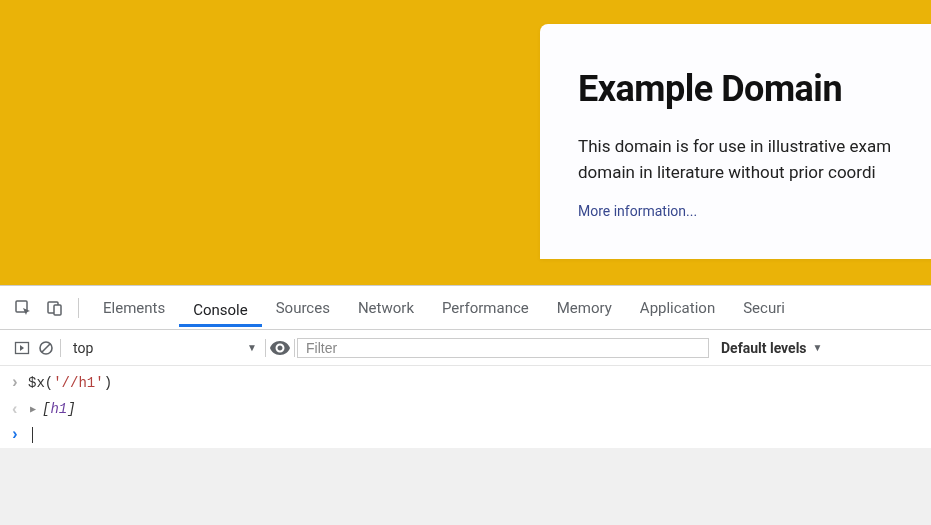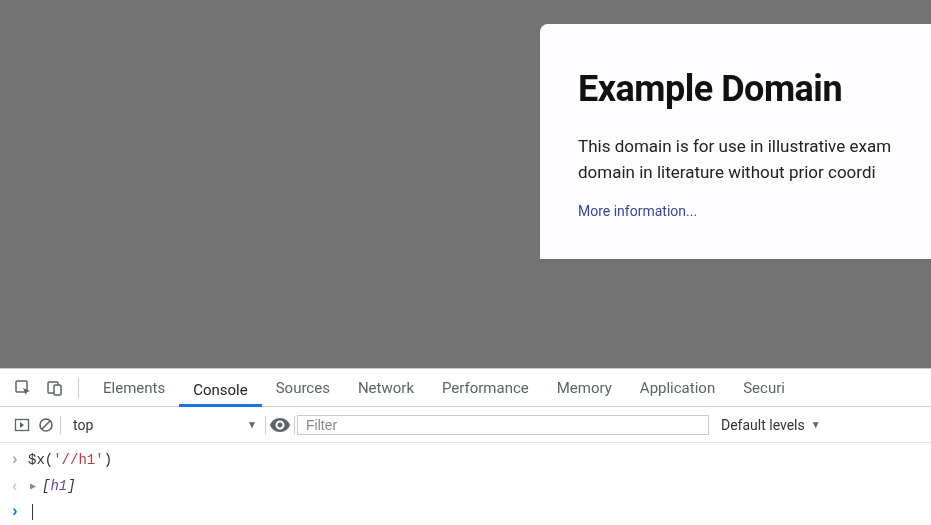--- a/index.html
+++ b/index.html
@@ -9,22 +9,22 @@
       background: #f0f0f0;
       width: 931px;
       height: 525px;
       overflow: hidden;
       position: relative;
     }
     
     
     .page-area {
       width: 100%;
-      height: 368px;
-      background: #737373;
+      height: 285px;
+      background: #eab308;
       position: relative;
       overflow: hidden;
     }
     .page-card {
       position: absolute;
       top: 24px;
       left: 540px;
       background: #fdfdff;
       border-radius: 8px 0 0 0;
       padding: 44px 50px 40px 38px;
@@ -54,21 +54,21 @@
     
     .devtools {
       background: #fff;
       border-top: 1px solid #ccc;
     }
     
     
     .tab-bar {
       display: flex;
       align-items: center;
-      height: 38px;
+      height: 44px;
       border-bottom: 1px solid #d0d0d0;
       padding-left: 10px;
       font-size: 15px;
       color: #5f6368;
     }
     .tab-bar .icon-btn {
       display: flex;
       align-items: center;
       justify-content: center;
       width: 26px;
@@ -139,20 +139,21 @@
       color: #333;
       outline: none;
     }
     .filter-input::placeholder { color: #888; }
     .levels-select {
       display: flex;
       align-items: center;
       padding: 0 6px 0 12px;
       color: #333;
       gap: 6px;
+      font-weight: bold;
     }
     .levels-select .tri { color: #5f6368; font-size: 10px; }
     
     
     .console-body {
       font-family: Menlo, Consolas, "Courier New", monospace;
       font-size: 14px;
       padding-top: 4px;
       background: #fff;
     }

